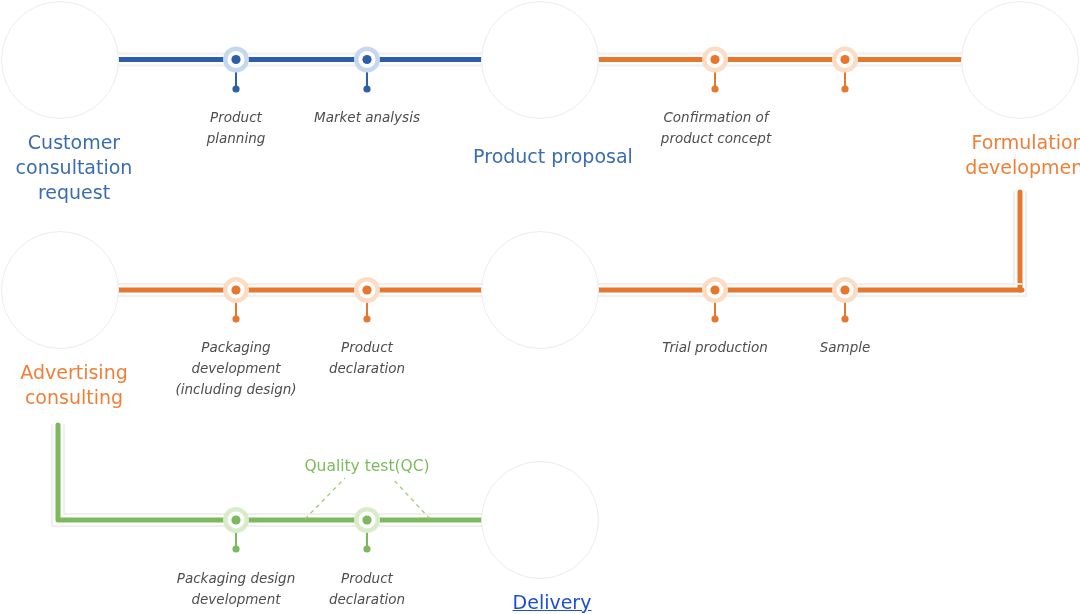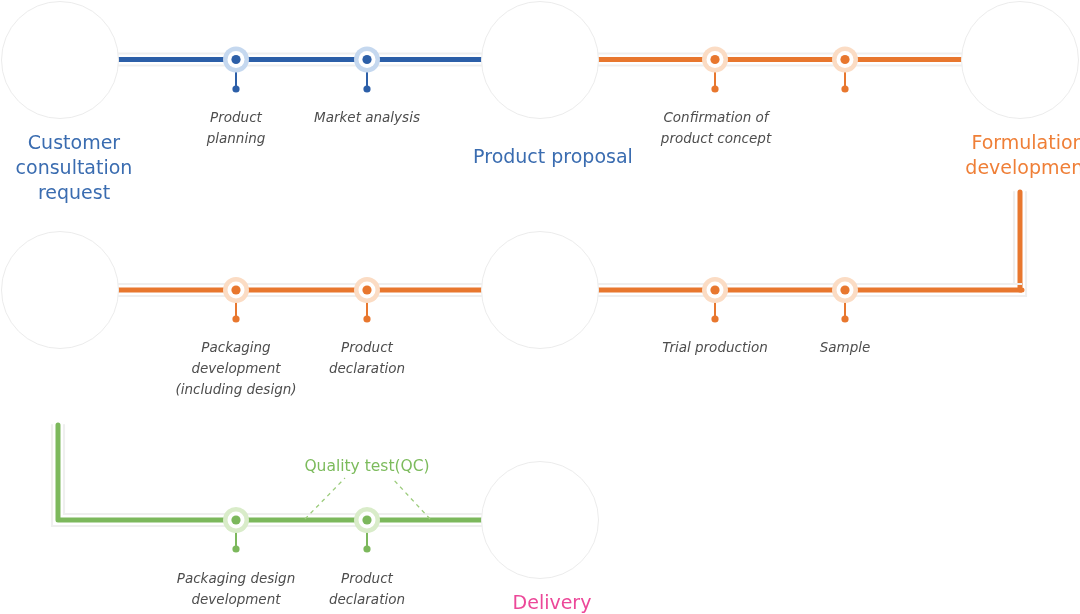--- a/index.html
+++ b/index.html
@@ -39,21 +39,21 @@
   .milestone-label {
     position: absolute;
     text-align: center;
     font-size: 19px;
     line-height: 25px;
     white-space: pre-line;
     padding-left: 12px;
   }
   .ml-blue  { color: #3a6cb0; }
   .ml-orange{ color: #ef7f37; }
-  .ml-green { color: #ec4899; }
+  .ml-green { color: #1d4ed8; text-decoration: underline; }
 
   
   .step-label {
     position: absolute;
     text-align: center;
     font-size: 13.5px;
     line-height: 21px;
     color: #4d4d4d;
     white-space: pre-line;
     font-style: italic;
@@ -313,20 +313,22 @@
 
     <div class="step-label" style="left:645px; top:107px; width:142px;">Confirmation of
 product concept</div>
 
 
     <div class="milestone" style="left:961px; top:1px;"></div>
     <div class="milestone-label ml-orange" style="left:952px; top:130px; width:128px;">Formulation
 development</div>
 
     <div class="milestone" style="left:1px; top:231px;"></div>
+    <div class="milestone-label ml-orange" style="left:0px; top:360px; width:124px;">Advertising
+consulting</div>
 
     <div class="step-label" style="left:166px; top:337px; width:140px;">Packaging
 development
 (including design)</div>
 
     <div class="step-label" style="left:307px; top:337px; width:120px;">Product
 declaration</div>
 
     <div class="milestone" style="left:481px; top:231px;"></div>
 

